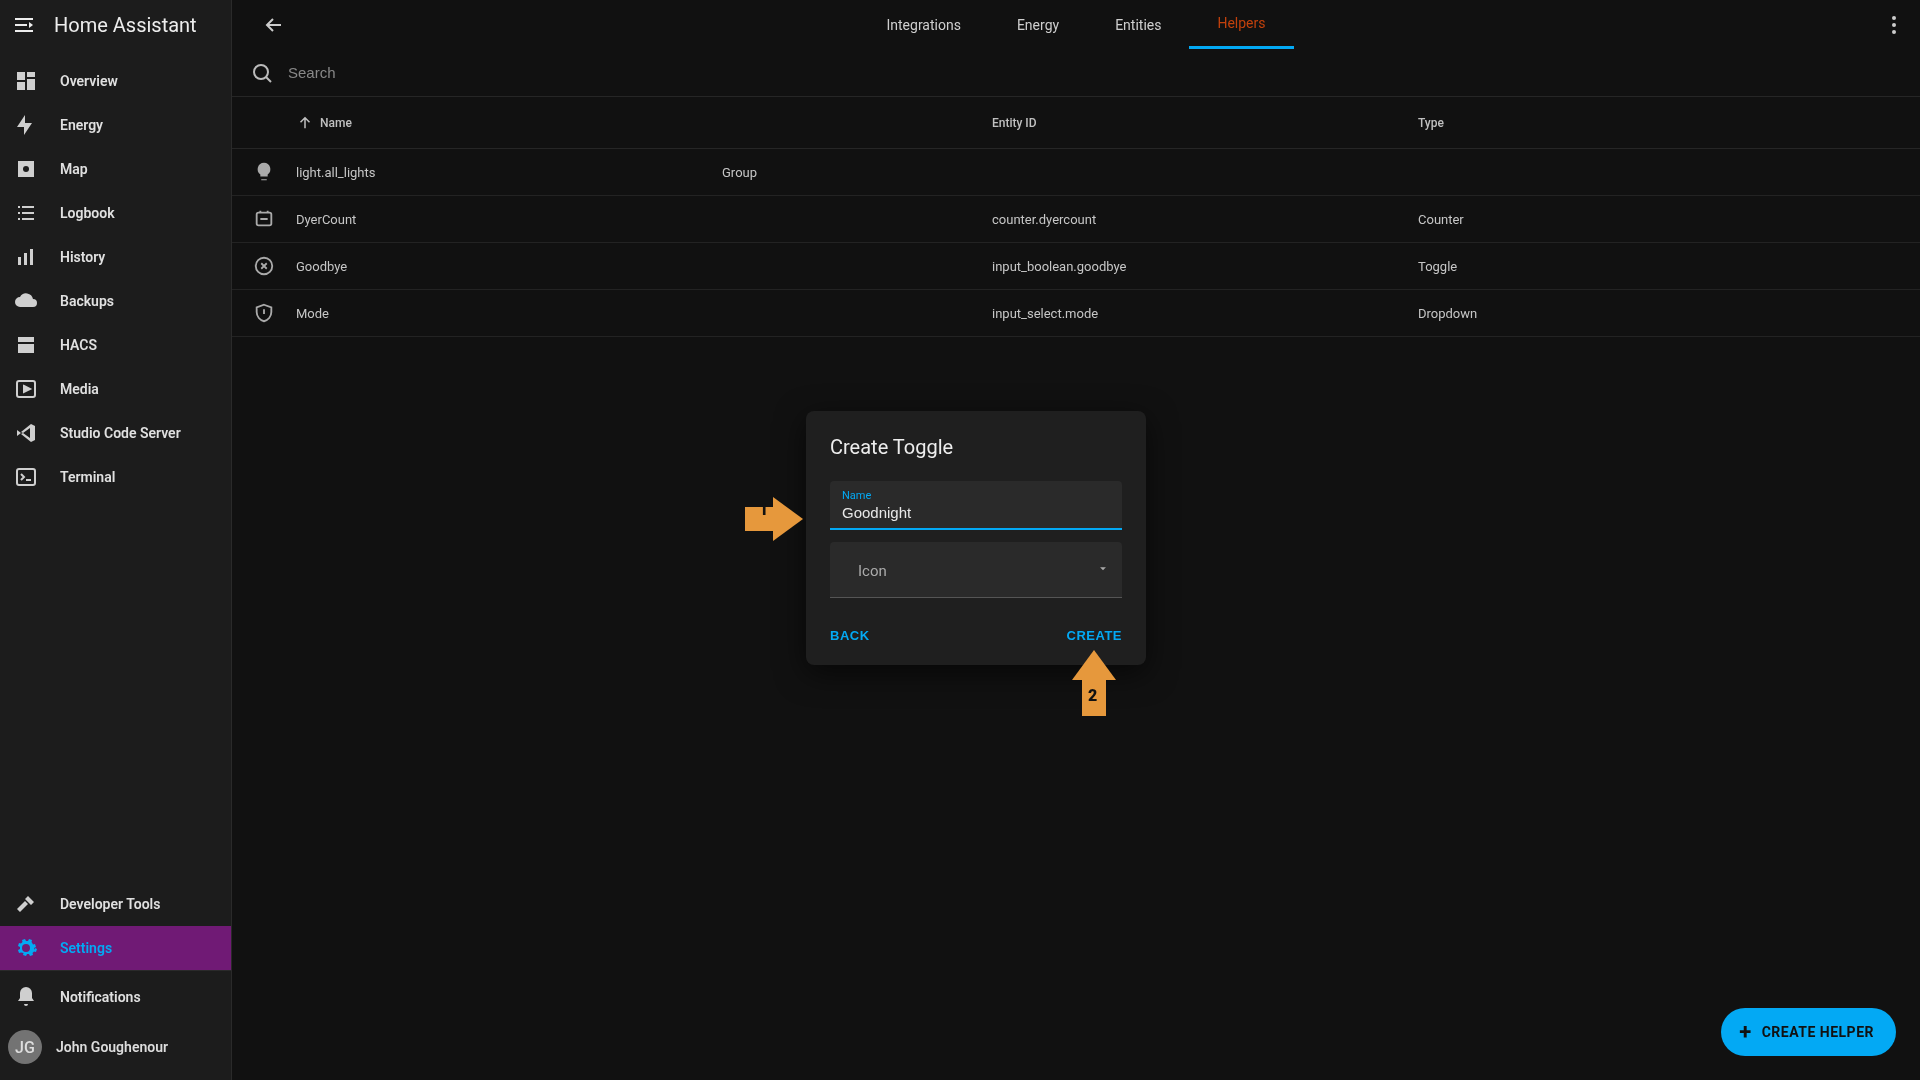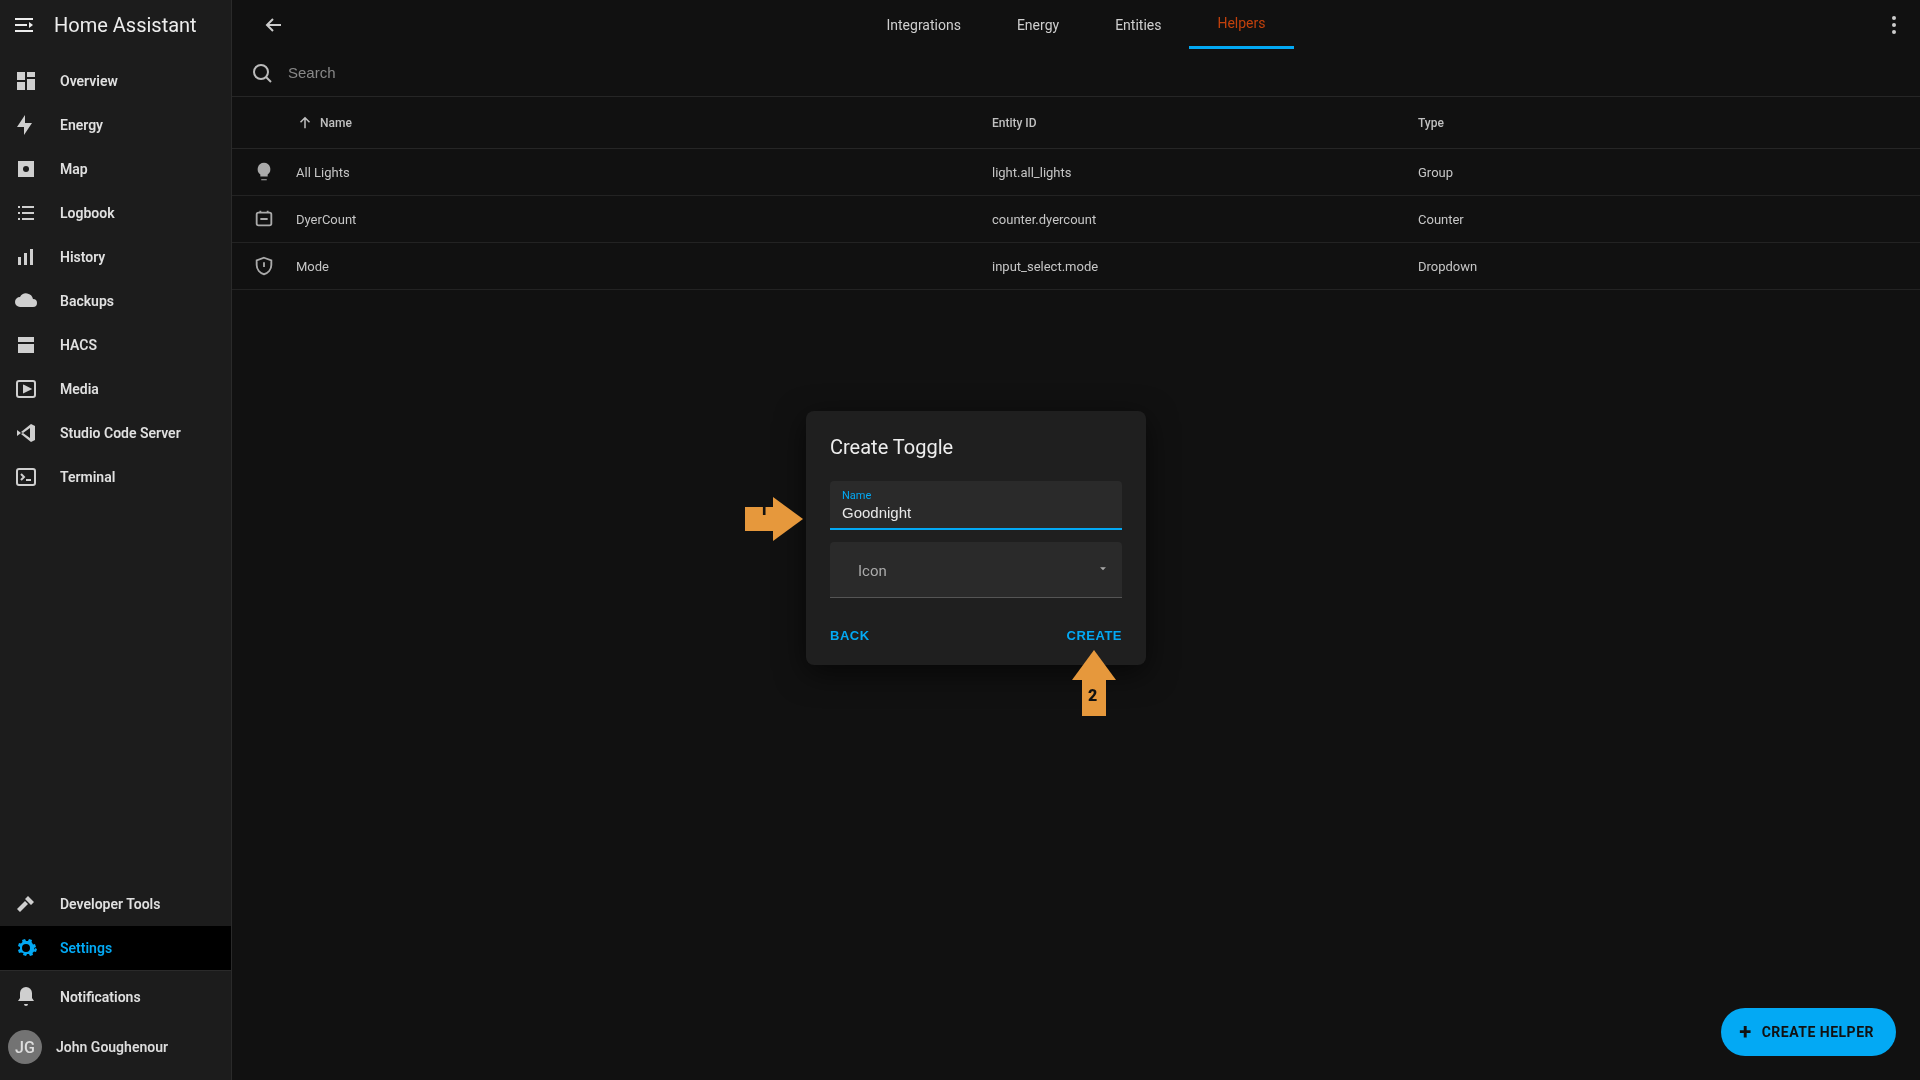--- a/index.html
+++ b/index.html
@@ -5,21 +5,21 @@
   * { box-sizing: border-box; margin: 0; padding: 0; }
   html, body { width: 1920px; height: 1080px; background: #111111; font-family: -apple-system, BlinkMacSystemFont, "Segoe UI", Roboto, sans-serif; color: #dcdcdc; overflow: hidden; }
   
   
   .sidebar { position: absolute; left: 0; top: 0; width: 232px; height: 1080px; background: #1c1c1c; border-right: 1px solid #2a2a2a; display: flex; flex-direction: column; }
   .sb-header { height: 49px; display: flex; align-items: center; padding-left: 12px; gap: 18px; }
   .sb-menu-icon { width: 24px; height: 24px; display:flex; align-items:center; justify-content:center; color:#ededed;}
   .sb-title { font-size: 20px; font-weight: 400; color: #ededed; }
   .sb-items { flex: 1; padding-top: 10px; display:flex; flex-direction:column; }
   .sb-item { height: 44px; display: flex; align-items: center; padding-left: 14px; gap: 22px; font-size: 14px; font-weight: 600; color: #e0e0e0; cursor: pointer; }
-  .sb-item.active { background: #000000; color: #03a9f4; }
+  .sb-item.active { background: #701a75; color: #03a9f4; }
   .sb-item.active .sb-icon { color: #03a9f4; }
   .sb-icon { width: 24px; height: 24px; display:flex; align-items:center; justify-content:center; color:#cfcfcf; }
   .sb-spacer { flex: 1; }
   .sb-bottom { padding-bottom: 8px; }
   .sb-user { height: 50px; display:flex; align-items:center; padding-left: 8px; gap: 14px; font-size:14px; font-weight:600; }
   .avatar { width: 34px; height:34px; border-radius:50%; background:#737373; display:flex; align-items:center; justify-content:center; font-size:16px; font-weight:500; color:#ddd; }
 
   
   .main { position: absolute; left: 232px; top:0; width: 1688px; height: 1080px; }
   .topbar { height: 49px; display:flex; align-items:center; position:relative; }
@@ -266,38 +266,48 @@
     <div class="col-entity">Entity ID</div>
     <div class="col-type">Type</div>
   </div>
 
   <div class="row">
     <div class="row-icon">
         <span style="width:22px;height:22px;display:inline-block"><svg viewBox="0 0 24 24" fill="currentColor">
             <path d="M9 21h6v-1H9zm3-19a7 7 0 00-4 12.7V17h8v-2.3A7 7 0 0012 2z"></path>
           </svg></span>
       </div>
-    <div class="row-name">All Lights</div>
     <div class="row-entity">light.all_lights</div>
     <div class="row-type">Group</div>
   </div>
   <div class="row">
     <div class="row-icon">
         <span style="width:22px;height:22px;display:inline-block"><svg viewBox="0 0 24 24" fill="none" stroke="currentColor" stroke-width="2">
             <rect x="4" y="5" width="16" height="14" rx="2"></rect>
             <path d="M8 5V3M16 5V3M8 12h8"></path>
           </svg></span>
       </div>
     <div class="row-name">DyerCount</div>
     <div class="row-entity">counter.dyercount</div>
     <div class="row-type">Counter</div>
   </div>
   <div class="row">
     <div class="row-icon">
         <span style="width:22px;height:22px;display:inline-block"><svg viewBox="0 0 24 24" fill="none" stroke="currentColor" stroke-width="2">
+            <circle cx="12" cy="12" r="9"></circle>
+            <path d="M9 9l6 6M15 9l-6 6"></path>
+          </svg></span>
+      </div>
+    <div class="row-name">Goodbye</div>
+    <div class="row-entity">input_boolean.goodbye</div>
+    <div class="row-type">Toggle</div>
+  </div>
+  <div class="row">
+    <div class="row-icon">
+        <span style="width:22px;height:22px;display:inline-block"><svg viewBox="0 0 24 24" fill="none" stroke="currentColor" stroke-width="2">
             <path d="M12 3l8 3v5c0 5-3.5 9-8 10-4.5-1-8-5-8-10V6z"></path>
             <path d="M12 8v5"></path>
           </svg></span>
       </div>
     <div class="row-name">Mode</div>
     <div class="row-entity">input_select.mode</div>
     <div class="row-type">Dropdown</div>
   </div>
 </div>
 

